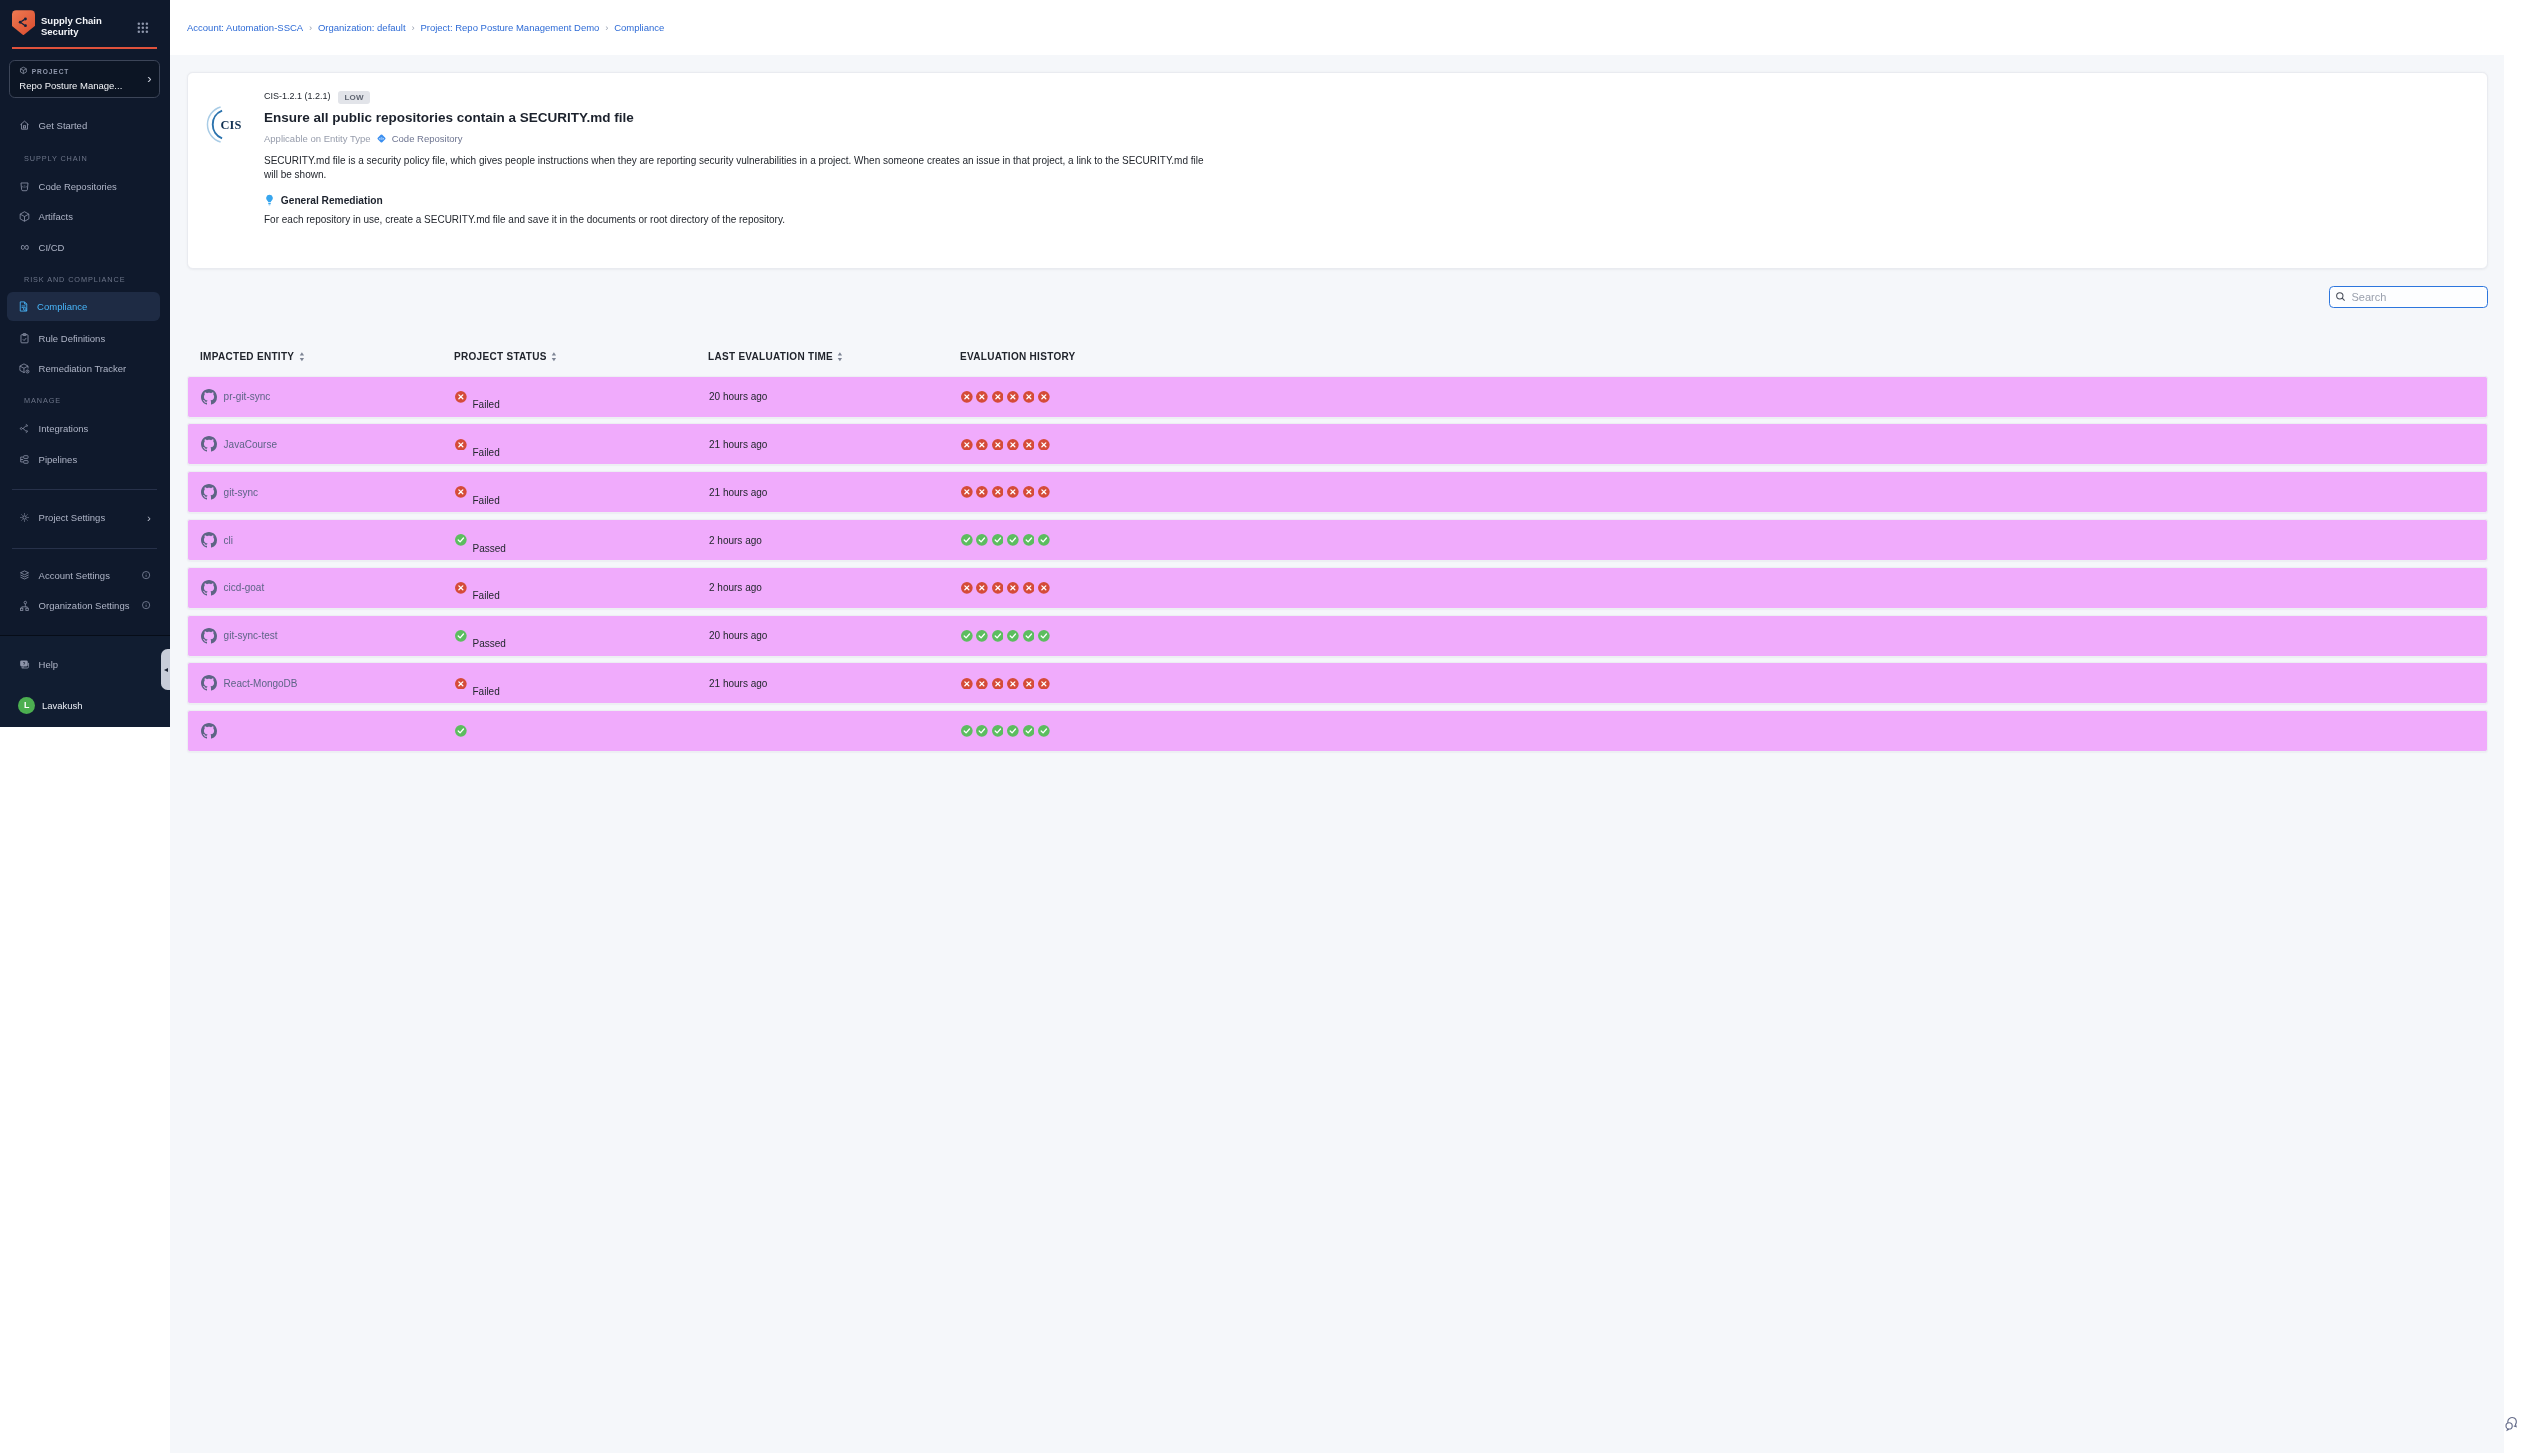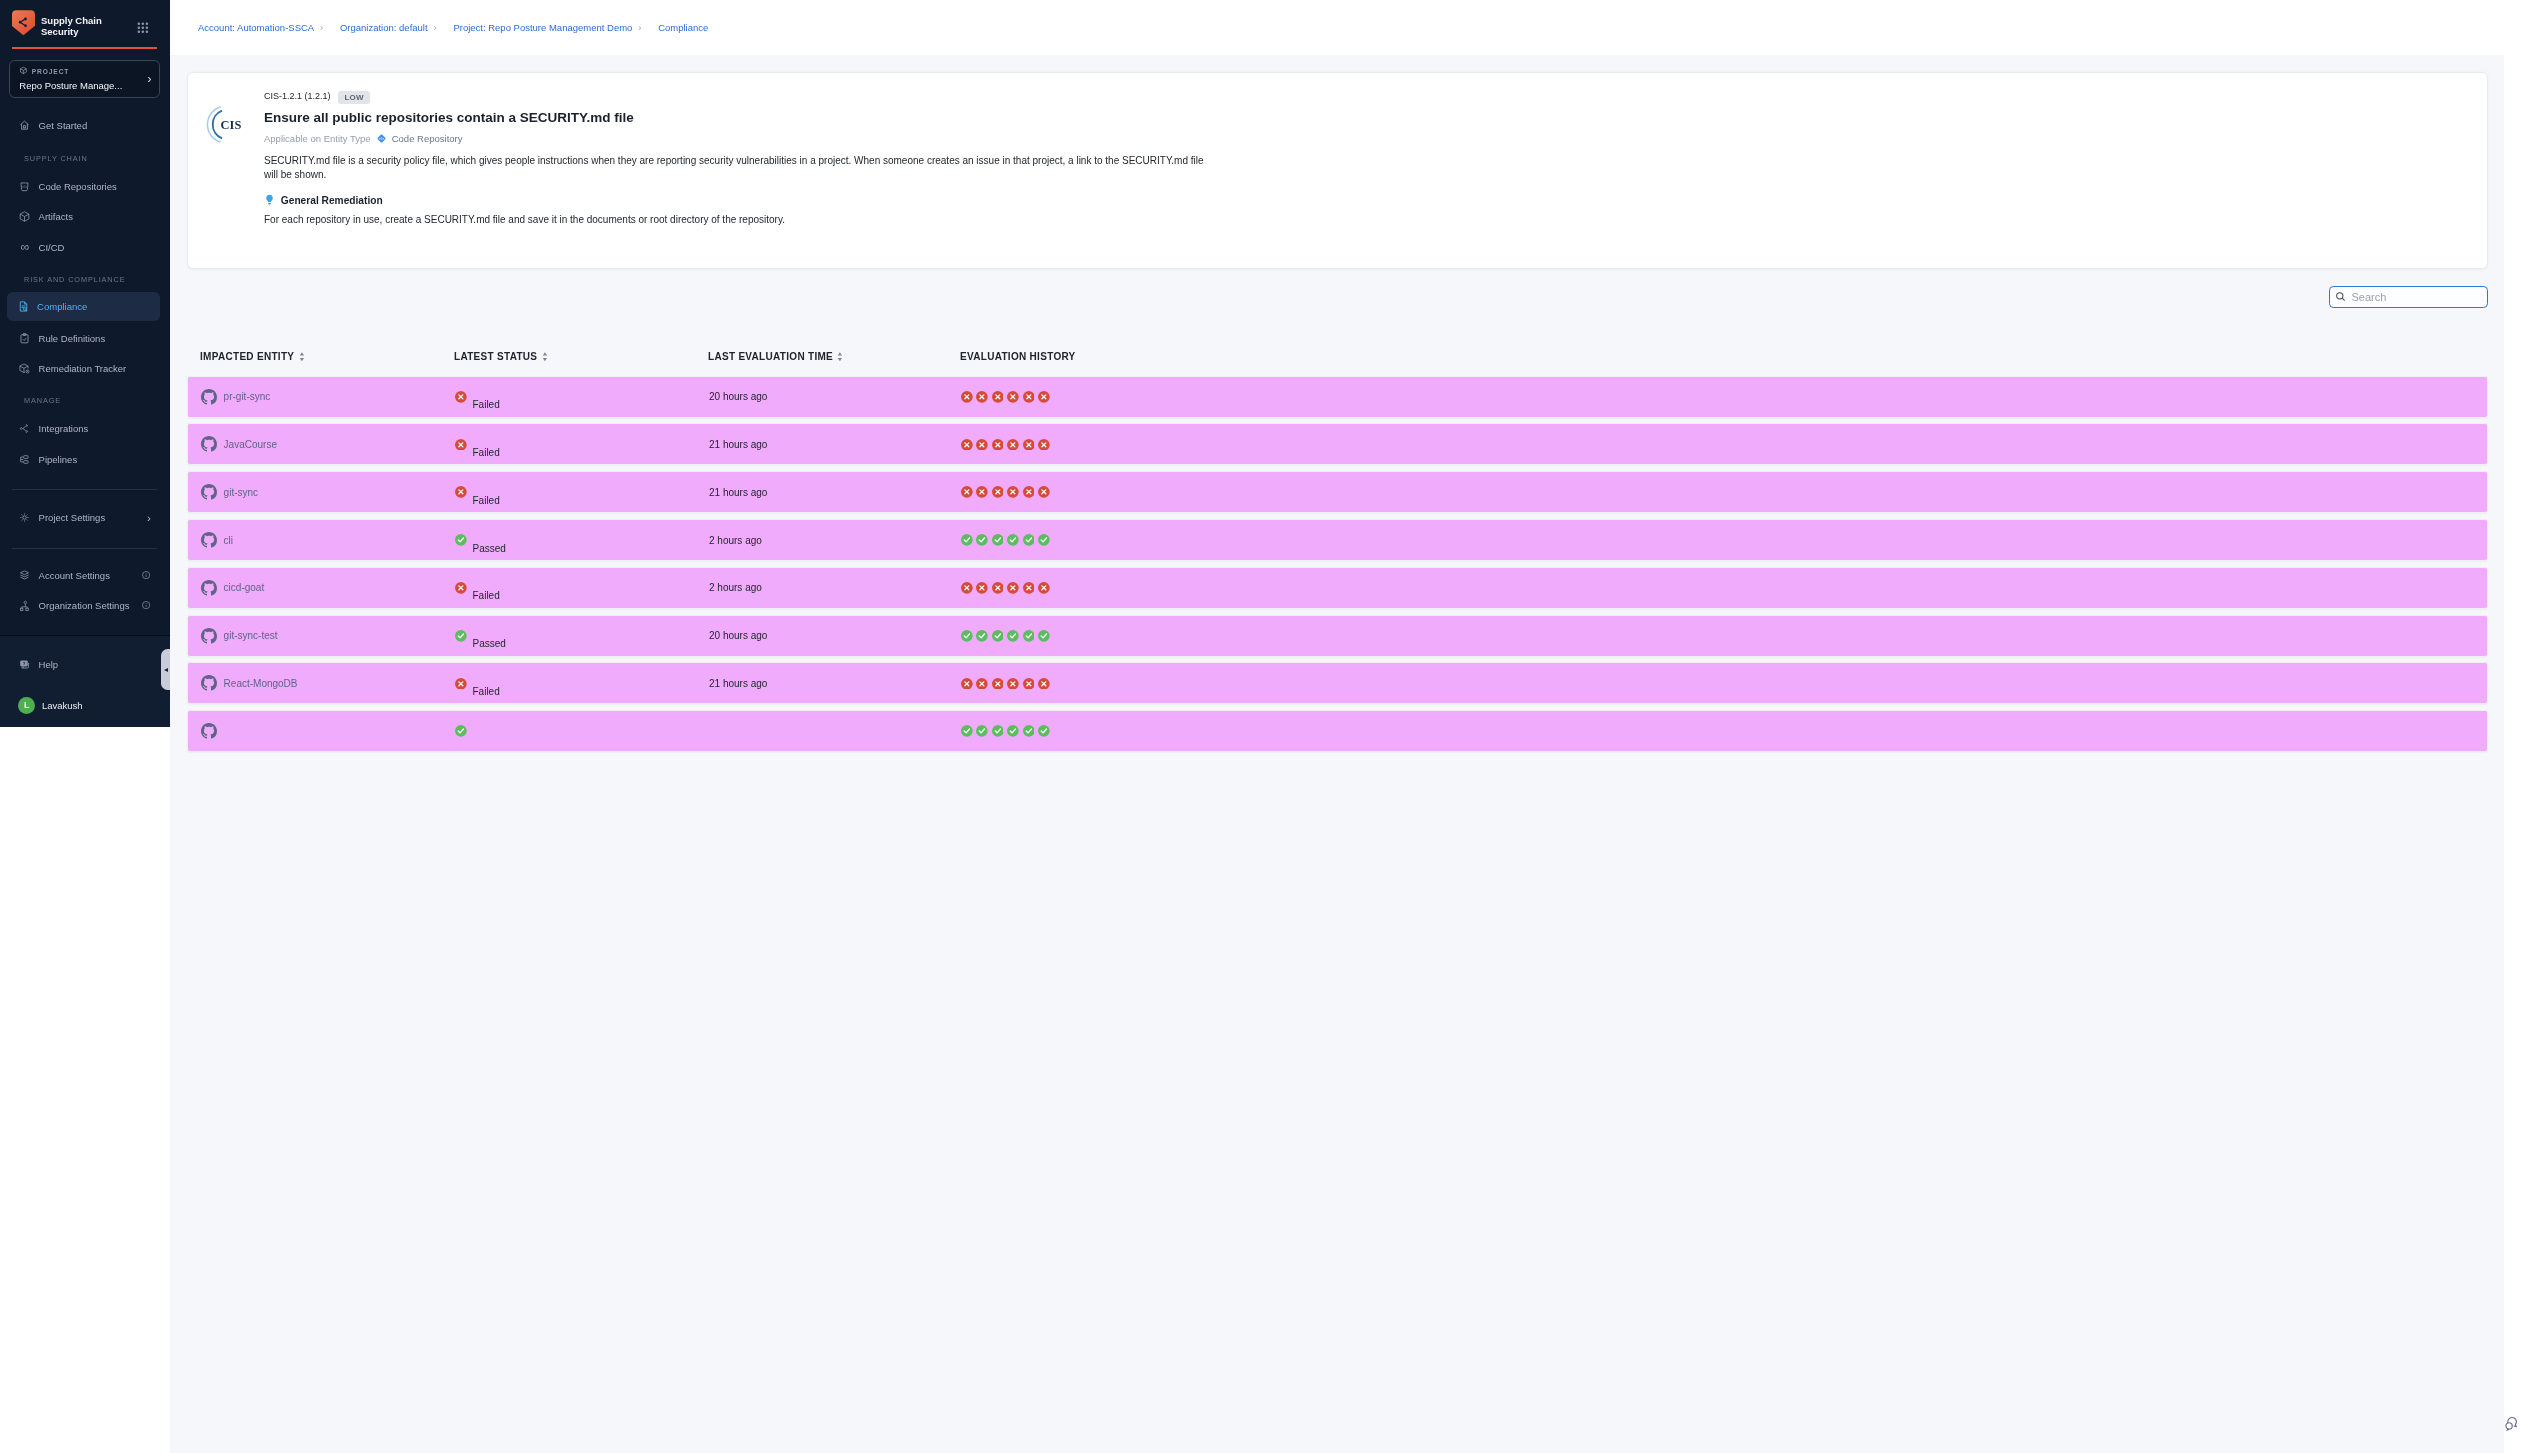--- a/index.html
+++ b/index.html
@@ -47,21 +47,21 @@
   .user-name { color:#e9ecf3; }
   .collapse-handle { position:absolute; left:161px; top:649px; width:9.5px; height:41px;
     background:#c8cdd9; border-radius:6.6px 0 0 6.6px; display:flex; align-items:center; justify-content:center; }
   .collapse-handle .tri { width:0; height:0; border-top:2.9px solid transparent;
     border-bottom:2.9px solid transparent; border-right:4.4px solid #1d2434; }
 
   
   main { position:absolute; left:170px; top:0; right:0; bottom:0; background:#fff; overflow:hidden; }
   .topbar { position:absolute; left:0; top:0; right:0; height:55px; background:#fff;
     display:flex; align-items:center; padding-left:17px; font-size:9.5px; }
-  .crumb { color:#2e6bd6; text-decoration:none; cursor:pointer;margin-left:11px; }
+  .crumb { color:#2e6bd6; text-decoration:none; cursor:pointer; }
   .crumb-sep { color:#98a0b0; margin:0 5.8px; font-size:9.5px; }
   .content { position:absolute; left:0; top:55px; right:20.5px; bottom:0; background:#f5f7fa; }
 
   .rule-card { position:relative; margin:17px 16px 0 17px; height:197px; background:#fff;
     border:0.7px solid #e9ebf0; border-radius:5.8px; box-shadow:0 0.7px 2.2px rgba(16,24,40,.05); }
   .cis-logo { position:absolute; left:17.5px; top:32px; width:38px; height:39px; }
   .rule-body { position:absolute; left:76px; top:17.5px; right:22px; }
   .rule-meta { display:flex; align-items:flex-start; gap:7.3px; }
   .rule-id { font-size:9px; color:#22272f; }
   .sev-badge { background:#e2e4e9; color:#5f6571; font-size:8px; font-weight:bold;
@@ -368,21 +368,21 @@
 
     <div class="tbl-grid tbl-head">
       <span class="th">
         <span>IMPACTED ENTITY</span>
         <svg class="sort-ic" viewBox="0 0 8 14" fill="currentColor">
           <path d="M4 0.5 L7.2 5 H0.8 Z"></path>
             <path d="M4 13.5 L0.8 9 H7.2 Z"></path>
           </svg>
       </span>
       <span class="th">
-        <span>LATEST STATUS</span>
+        <span>PROJECT STATUS</span>
         <svg class="sort-ic" viewBox="0 0 8 14" fill="currentColor">
           <path d="M4 0.5 L7.2 5 H0.8 Z"></path>
             <path d="M4 13.5 L0.8 9 H7.2 Z"></path>
           </svg>
       </span>
       <span class="th">
         <span>LAST EVALUATION TIME</span>
         <svg class="sort-ic" viewBox="0 0 8 14" fill="currentColor">
           <path d="M4 0.5 L7.2 5 H0.8 Z"></path>
             <path d="M4 13.5 L0.8 9 H7.2 Z"></path>

